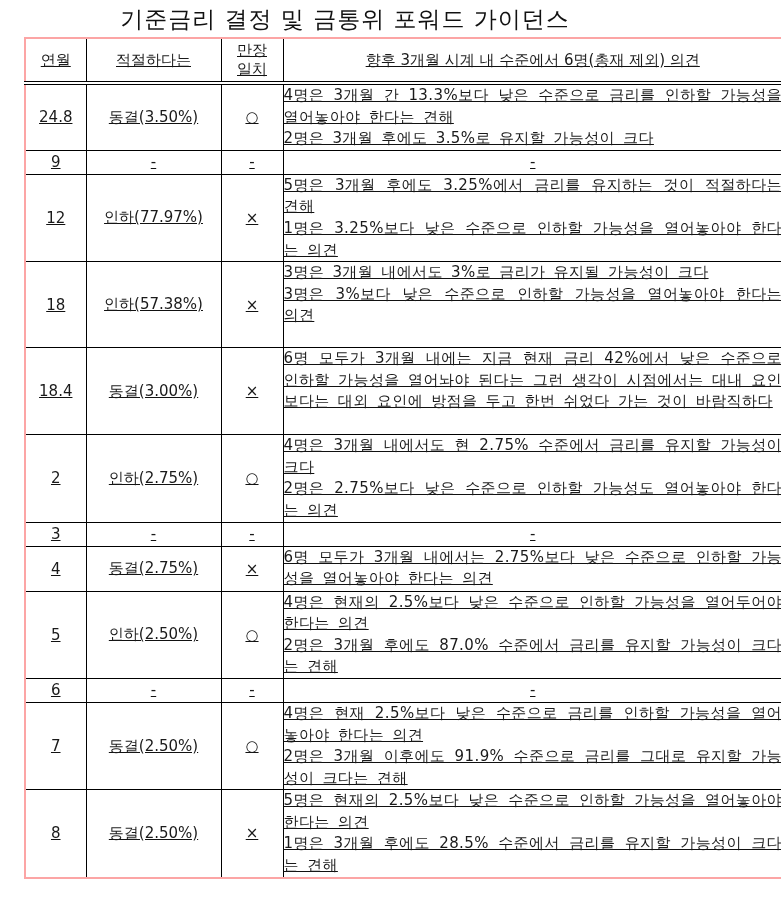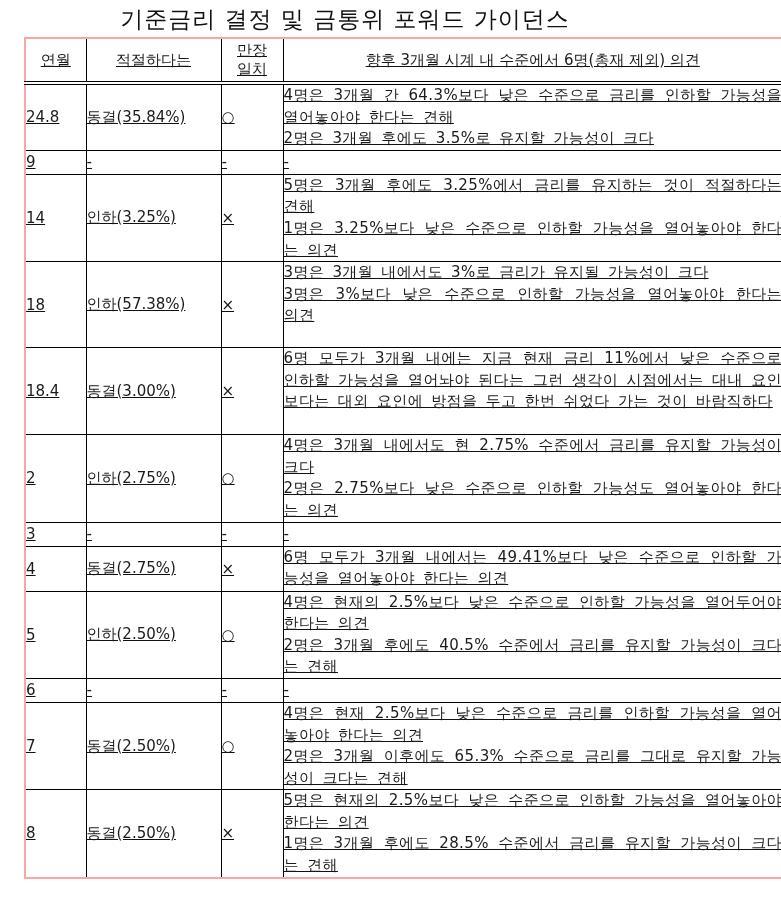--- a/index.html
+++ b/index.html
@@ -18,21 +18,21 @@
     text-decoration: underline;
   }
   table.guidance th, table.guidance td {
     border: 1px solid #000; padding: 0; font-weight: normal;
     font-size: 15px; color: #1a1a1a;
   }
   table.guidance thead th {
     height: 42px; text-align: center; vertical-align: middle;
     border-bottom: 4px double #000; line-height: 19px;
   }
-  td.c { vertical-align: middle; }
+  td.c { text-align: center; vertical-align: middle; }
   td.op {
     text-align: justify; text-align-last: left; vertical-align: top;
     padding: 0 6px 0 7px; line-height: 21.6px; letter-spacing: 0.4px;
     word-spacing: 3px;
   }
   td.op .line { display: block; }
   tr.empty td { height: 23px; line-height: 23px; }
   .mark { font-size: 17px; }
 </style>
 </head>
@@ -54,57 +54,57 @@
       <th>
         <div>만장</div>
         <div>일치</div>
       </th>
       <th>향후 3개월 시계 내 수준에서 6명(총재 제외) 의견</th>
     </tr>
   </thead>
   <tbody>
     <tr style="height:64px">
       <td class="c">24.8</td>
-      <td class="c">동결(35.84%)</td>
+      <td class="c">동결(3.50%)</td>
       <td class="c mark">○</td>
       <td class="op">
-        <span class="line">4명은 3개월 간 64.3%보다 낮은 수준으로 금리를 인하할 가능성을 열어놓아야 한다는 견해</span>
+        <span class="line">4명은 3개월 간 13.3%보다 낮은 수준으로 금리를 인하할 가능성을 열어놓아야 한다는 견해</span>
         <span class="line">2명은 3개월 후에도 3.5%로 유지할 가능성이 크다</span>
       </td>
     </tr>
     <tr class="empty">
       <td class="c">9</td>
       <td class="c">-</td>
       <td class="c">-</td>
       <td class="c">-</td>
     </tr>
     <tr style="height:87px">
-      <td class="c">14</td>
-      <td class="c">인하(3.25%)</td>
+      <td class="c">12</td>
+      <td class="c">인하(77.97%)</td>
       <td class="c mark">×</td>
       <td class="op">
         <span class="line">5명은 3개월 후에도 3.25%에서 금리를 유지하는 것이 적절하다는 견해</span>
         <span class="line">1명은 3.25%보다 낮은 수준으로 인하할 가능성을 열어놓아야 한다는 의견</span>
       </td>
     </tr>
     <tr style="height:86px">
       <td class="c">18</td>
       <td class="c">인하(57.38%)</td>
       <td class="c mark">×</td>
       <td class="op">
         <span class="line">3명은 3개월 내에서도 3%로 금리가 유지될 가능성이 크다</span>
         <span class="line">3명은 3%보다 낮은 수준으로 인하할 가능성을 열어놓아야 한다는 의견</span>
       </td>
     </tr>
     <tr style="height:87px">
       <td class="c">18.4</td>
       <td class="c">동결(3.00%)</td>
       <td class="c mark">×</td>
       <td class="op">
-        <span class="line">6명 모두가 3개월 내에는 지금 현재 금리 11%에서 낮은 수준으로 인하할 가능성을 열어놔야 된다는 그런 생각이 시점에서는 대내 요인보다는 대외 요인에 방점을 두고 한번 쉬었다 가는 것이 바람직하다</span>
+        <span class="line">6명 모두가 3개월 내에는 지금 현재 금리 42%에서 낮은 수준으로 인하할 가능성을 열어놔야 된다는 그런 생각이 시점에서는 대내 요인보다는 대외 요인에 방점을 두고 한번 쉬었다 가는 것이 바람직하다</span>
       </td>
     </tr>
     <tr style="height:87px">
       <td class="c">2</td>
       <td class="c">인하(2.75%)</td>
       <td class="c mark">○</td>
       <td class="op">
         <span class="line">4명은 3개월 내에서도 현 2.75% 수준에서 금리를 유지할 가능성이 크다</span>
         <span class="line">2명은 2.75%보다 낮은 수준으로 인하할 가능성도 열어놓아야 한다는 의견</span>
       </td>
@@ -113,45 +113,45 @@
       <td class="c">3</td>
       <td class="c">-</td>
       <td class="c">-</td>
       <td class="c">-</td>
     </tr>
     <tr style="height:45px">
       <td class="c">4</td>
       <td class="c">동결(2.75%)</td>
       <td class="c mark">×</td>
       <td class="op">
-        <span class="line">6명 모두가 3개월 내에서는 49.41%보다 낮은 수준으로 인하할 가능성을 열어놓아야 한다는 의견</span>
+        <span class="line">6명 모두가 3개월 내에서는 2.75%보다 낮은 수준으로 인하할 가능성을 열어놓아야 한다는 의견</span>
       </td>
     </tr>
     <tr style="height:87px">
       <td class="c">5</td>
       <td class="c">인하(2.50%)</td>
       <td class="c mark">○</td>
       <td class="op">
         <span class="line">4명은 현재의 2.5%보다 낮은 수준으로 인하할 가능성을 열어두어야 한다는 의견</span>
-        <span class="line">2명은 3개월 후에도 40.5% 수준에서 금리를 유지할 가능성이 크다는 견해</span>
+        <span class="line">2명은 3개월 후에도 87.0% 수준에서 금리를 유지할 가능성이 크다는 견해</span>
       </td>
     </tr>
     <tr class="empty">
       <td class="c">6</td>
       <td class="c">-</td>
       <td class="c">-</td>
       <td class="c">-</td>
     </tr>
     <tr style="height:86px">
       <td class="c">7</td>
       <td class="c">동결(2.50%)</td>
       <td class="c mark">○</td>
       <td class="op">
         <span class="line">4명은 현재 2.5%보다 낮은 수준으로 금리를 인하할 가능성을 열어놓아야 한다는 의견</span>
-        <span class="line">2명은 3개월 이후에도 65.3% 수준으로 금리를 그대로 유지할 가능성이 크다는 견해</span>
+        <span class="line">2명은 3개월 이후에도 91.9% 수준으로 금리를 그대로 유지할 가능성이 크다는 견해</span>
       </td>
     </tr>
     <tr style="height:87px">
       <td class="c">8</td>
       <td class="c">동결(2.50%)</td>
       <td class="c mark">×</td>
       <td class="op">
         <span class="line">5명은 현재의 2.5%보다 낮은 수준으로 인하할 가능성을 열어놓아야 한다는 의견</span>
         <span class="line">1명은 3개월 후에도 28.5% 수준에서 금리를 유지할 가능성이 크다는 견해</span>
       </td>

